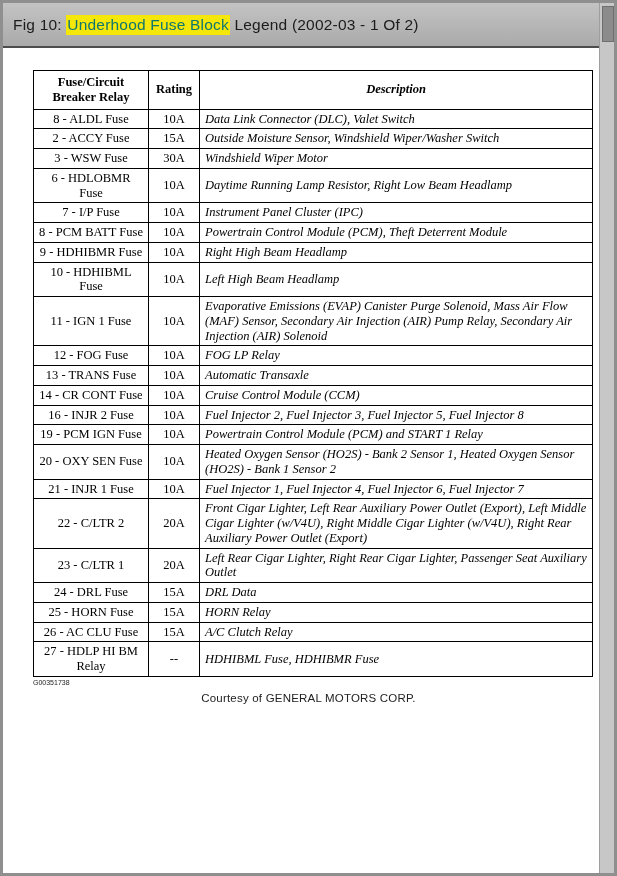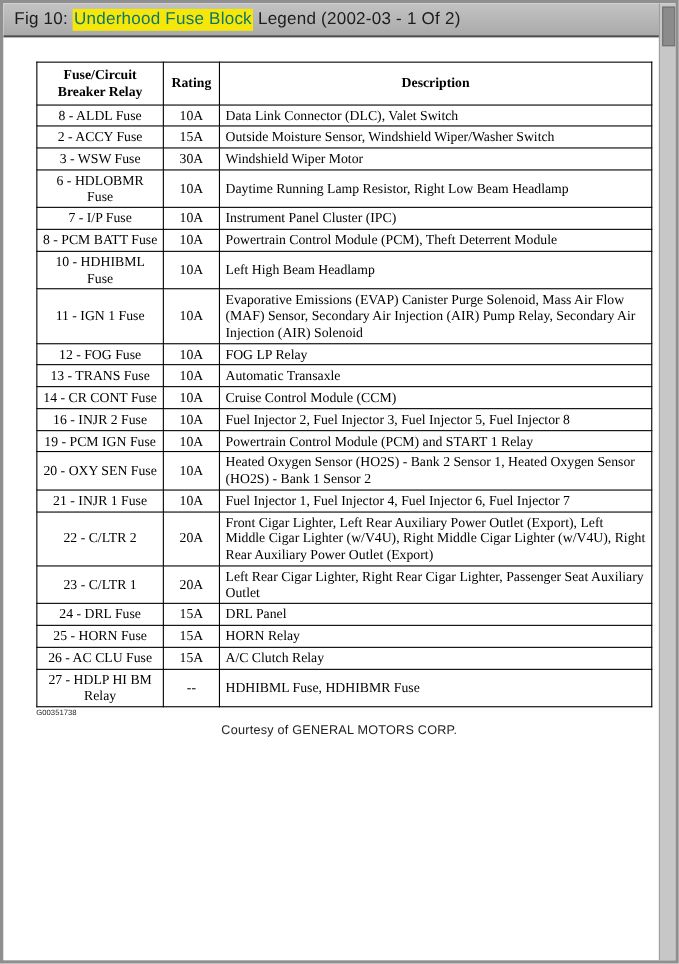--- a/index.html
+++ b/index.html
@@ -16,21 +16,21 @@
     background: #ffffff;
     border: 3px solid #8f8f8f;
     outline: 1px solid #6e6e6e;
     overflow: hidden;
     margin: 0 auto;
   }
   
   .titlebar {
     box-sizing: border-box;
     width: calc(100% - 14px);
-    height: 31px;
+    height: 45px;
     background: linear-gradient(#c3c3c3, #aaaaaa);
     border-bottom: 2px solid #4d4d4d;
     display: flex;
     align-items: center;
     padding: 0 10px;
     font-size: 15.5px;
     color: #1c1c1c;
     letter-spacing: 0.2px;
     white-space: pre;
   }
@@ -78,21 +78,21 @@
     line-height: 1.18;
     vertical-align: middle;
   }
   table.fuse-table th {
     font-weight: bold;
     text-align: center;
     padding: 4px 5px;
   }
   th.col-fuse, td.fuse-cell { width: 104px; text-align: center; }
   th.col-rating, td.rating-cell { width: 40px; text-align: center; }
-  th.col-desc, td.description-cell { text-align: left; }
+  th.col-desc, td.description-cell { text-align: left; font-style: italic; }
   .figure-id {
     font-family: "Liberation Sans", sans-serif;
     font-size: 7px;
     color: #222;
     margin-top: 2px;
   }
   .courtesy {
     margin-top: 6px;
     text-align: center;
     font-size: 11.5px;
@@ -143,20 +143,25 @@
             <td class="fuse-cell">7 - I/P Fuse</td>
             <td class="rating-cell">10A</td>
             <td class="description-cell">Instrument Panel Cluster (IPC)</td>
           </tr>
           <tr>
             <td class="fuse-cell">8 - PCM BATT Fuse</td>
             <td class="rating-cell">10A</td>
             <td class="description-cell">Powertrain Control Module (PCM), Theft Deterrent Module</td>
           </tr>
           <tr>
+            <td class="fuse-cell">9 - HDHIBMR Fuse</td>
+            <td class="rating-cell">10A</td>
+            <td class="description-cell">Right High Beam Headlamp</td>
+          </tr>
+          <tr>
             <td class="fuse-cell">10 - HDHIBML Fuse</td>
             <td class="rating-cell">10A</td>
             <td class="description-cell">Left High Beam Headlamp</td>
           </tr>
           <tr>
             <td class="fuse-cell">11 - IGN 1 Fuse</td>
             <td class="rating-cell">10A</td>
             <td class="description-cell">Evaporative Emissions (EVAP) Canister Purge Solenoid, Mass Air Flow (MAF) Sensor, Secondary Air Injection (AIR) Pump Relay, Secondary Air Injection (AIR) Solenoid</td>
           </tr>
           <tr>
@@ -200,21 +205,21 @@
             <td class="description-cell">Front Cigar Lighter, Left Rear Auxiliary Power Outlet (Export), Left Middle Cigar Lighter (w/V4U), Right Middle Cigar Lighter (w/V4U), Right Rear Auxiliary Power Outlet (Export)</td>
           </tr>
           <tr>
             <td class="fuse-cell">23 - C/LTR 1</td>
             <td class="rating-cell">20A</td>
             <td class="description-cell">Left Rear Cigar Lighter, Right Rear Cigar Lighter, Passenger Seat Auxiliary Outlet</td>
           </tr>
           <tr>
             <td class="fuse-cell">24 - DRL Fuse</td>
             <td class="rating-cell">15A</td>
-            <td class="description-cell">DRL Panel</td>
+            <td class="description-cell">DRL Data</td>
           </tr>
           <tr>
             <td class="fuse-cell">25 - HORN Fuse</td>
             <td class="rating-cell">15A</td>
             <td class="description-cell">HORN Relay</td>
           </tr>
           <tr>
             <td class="fuse-cell">26 - AC CLU Fuse</td>
             <td class="rating-cell">15A</td>
             <td class="description-cell">A/C Clutch Relay</td>

